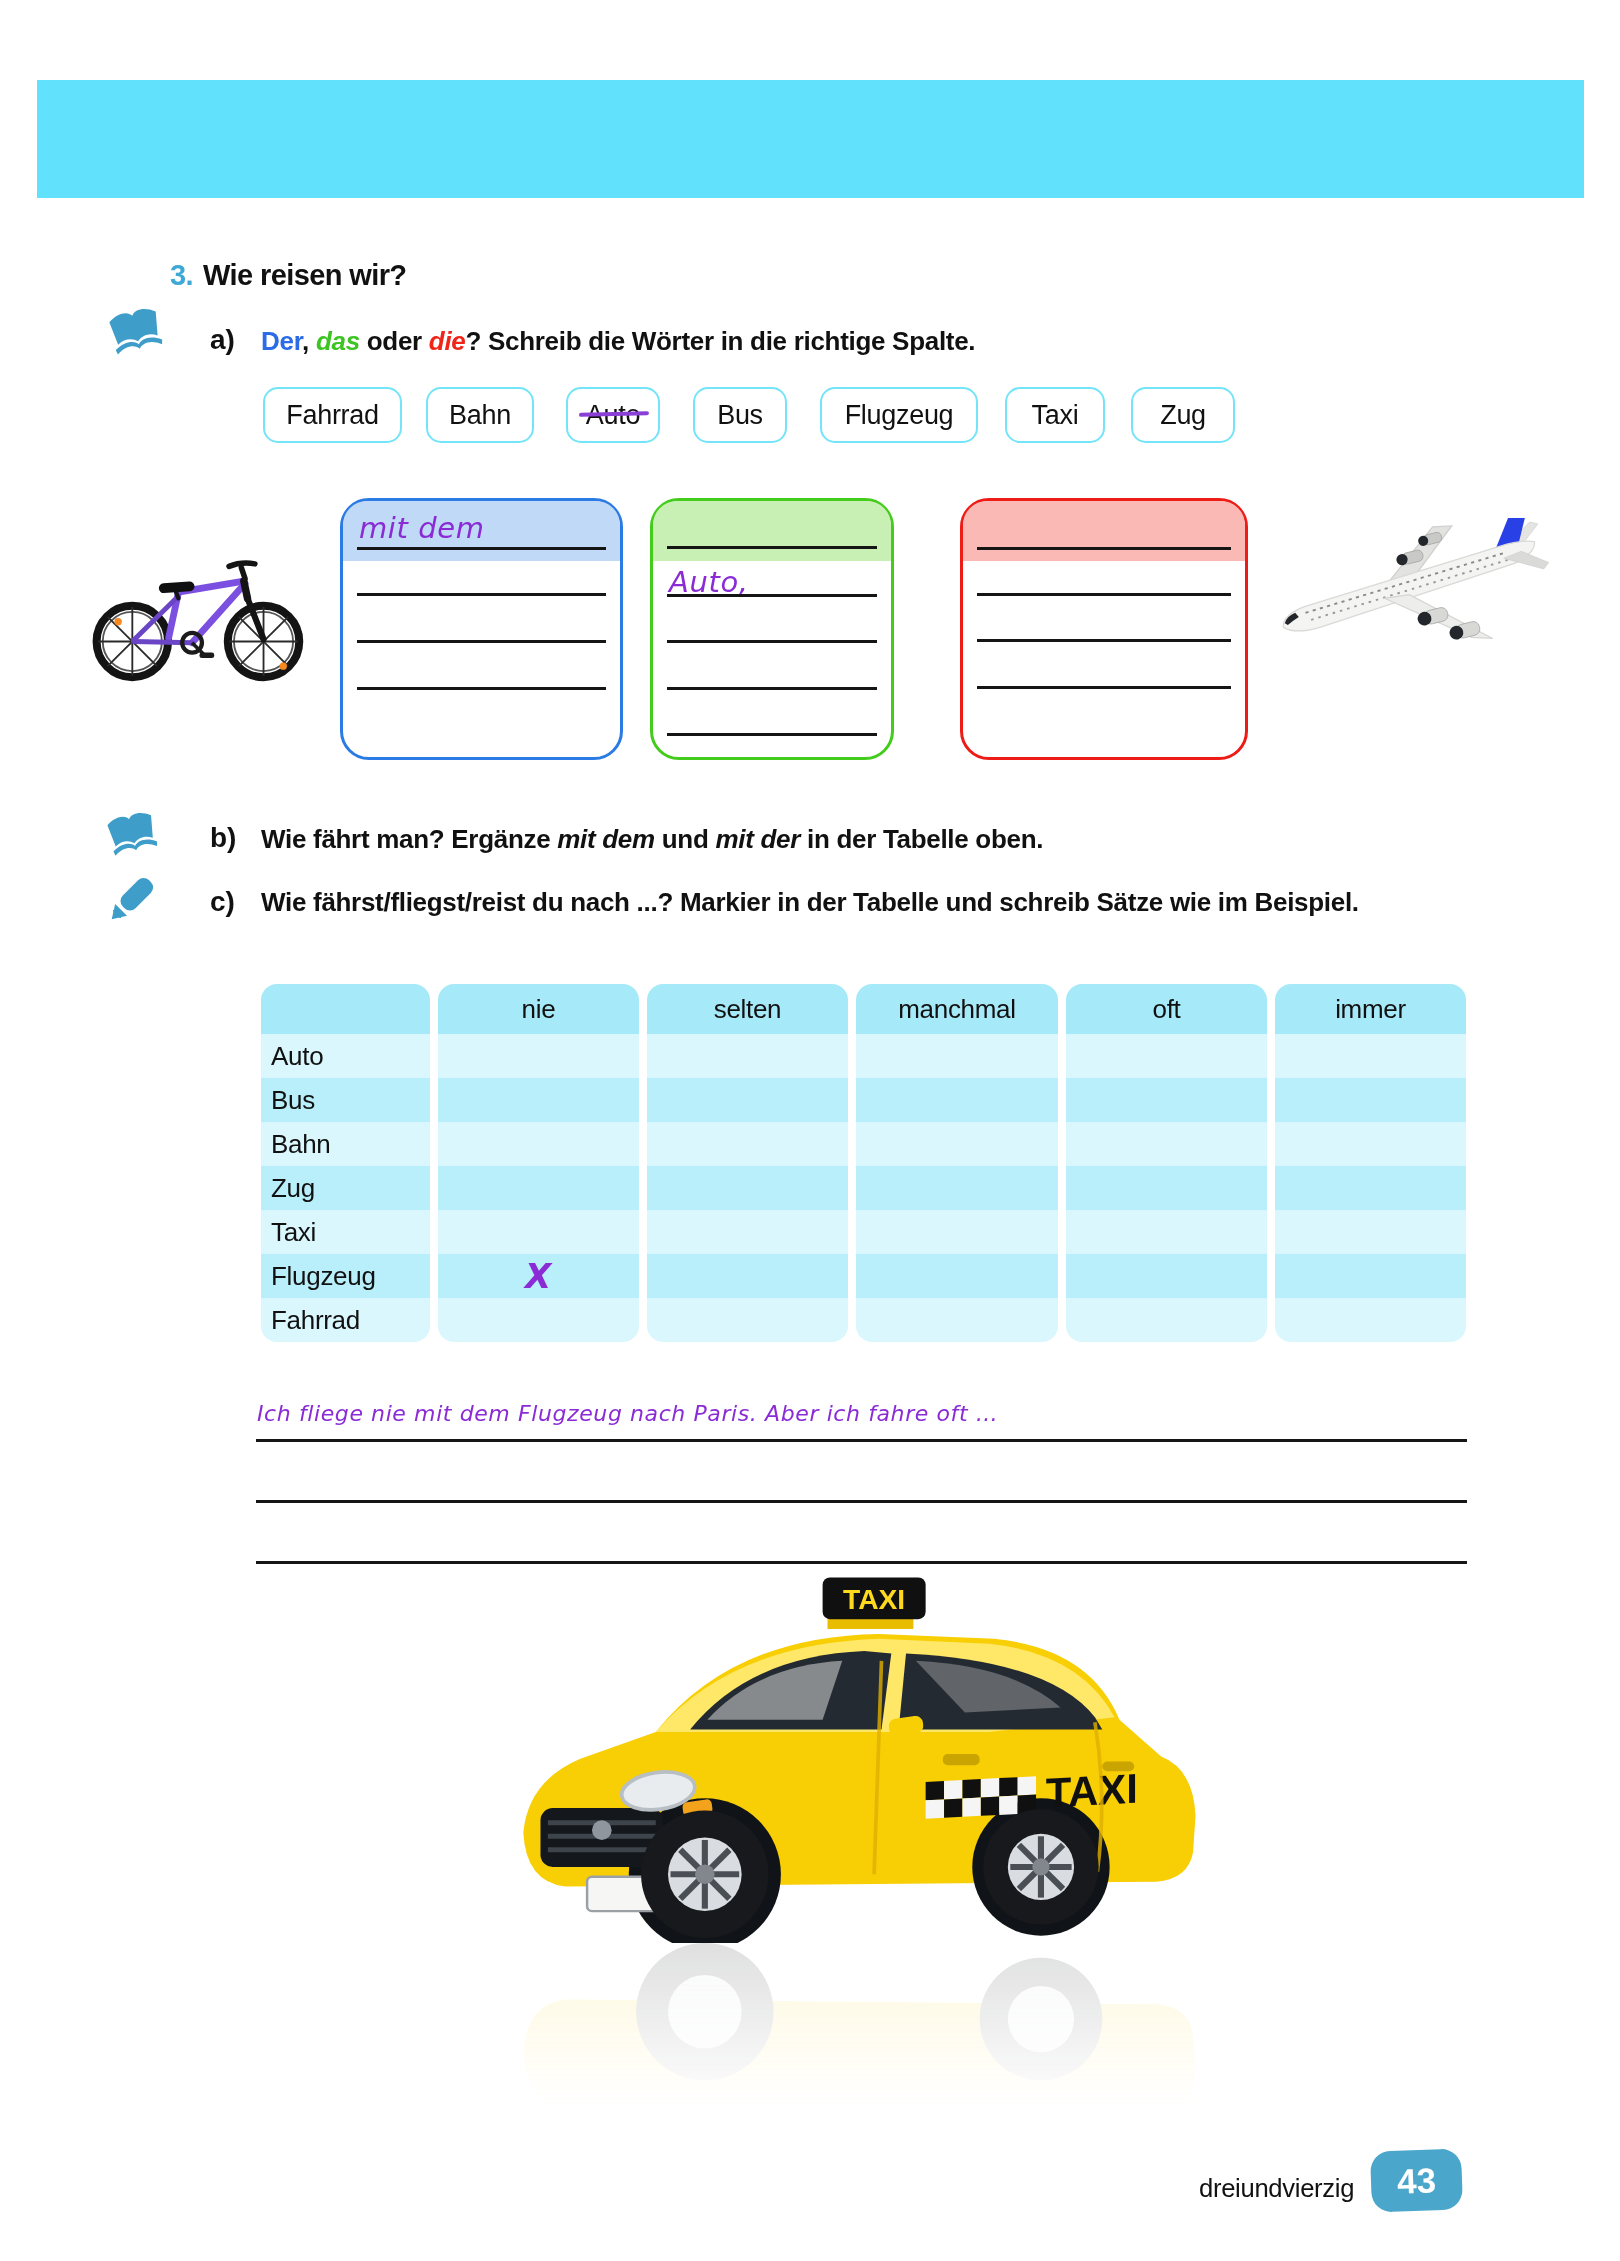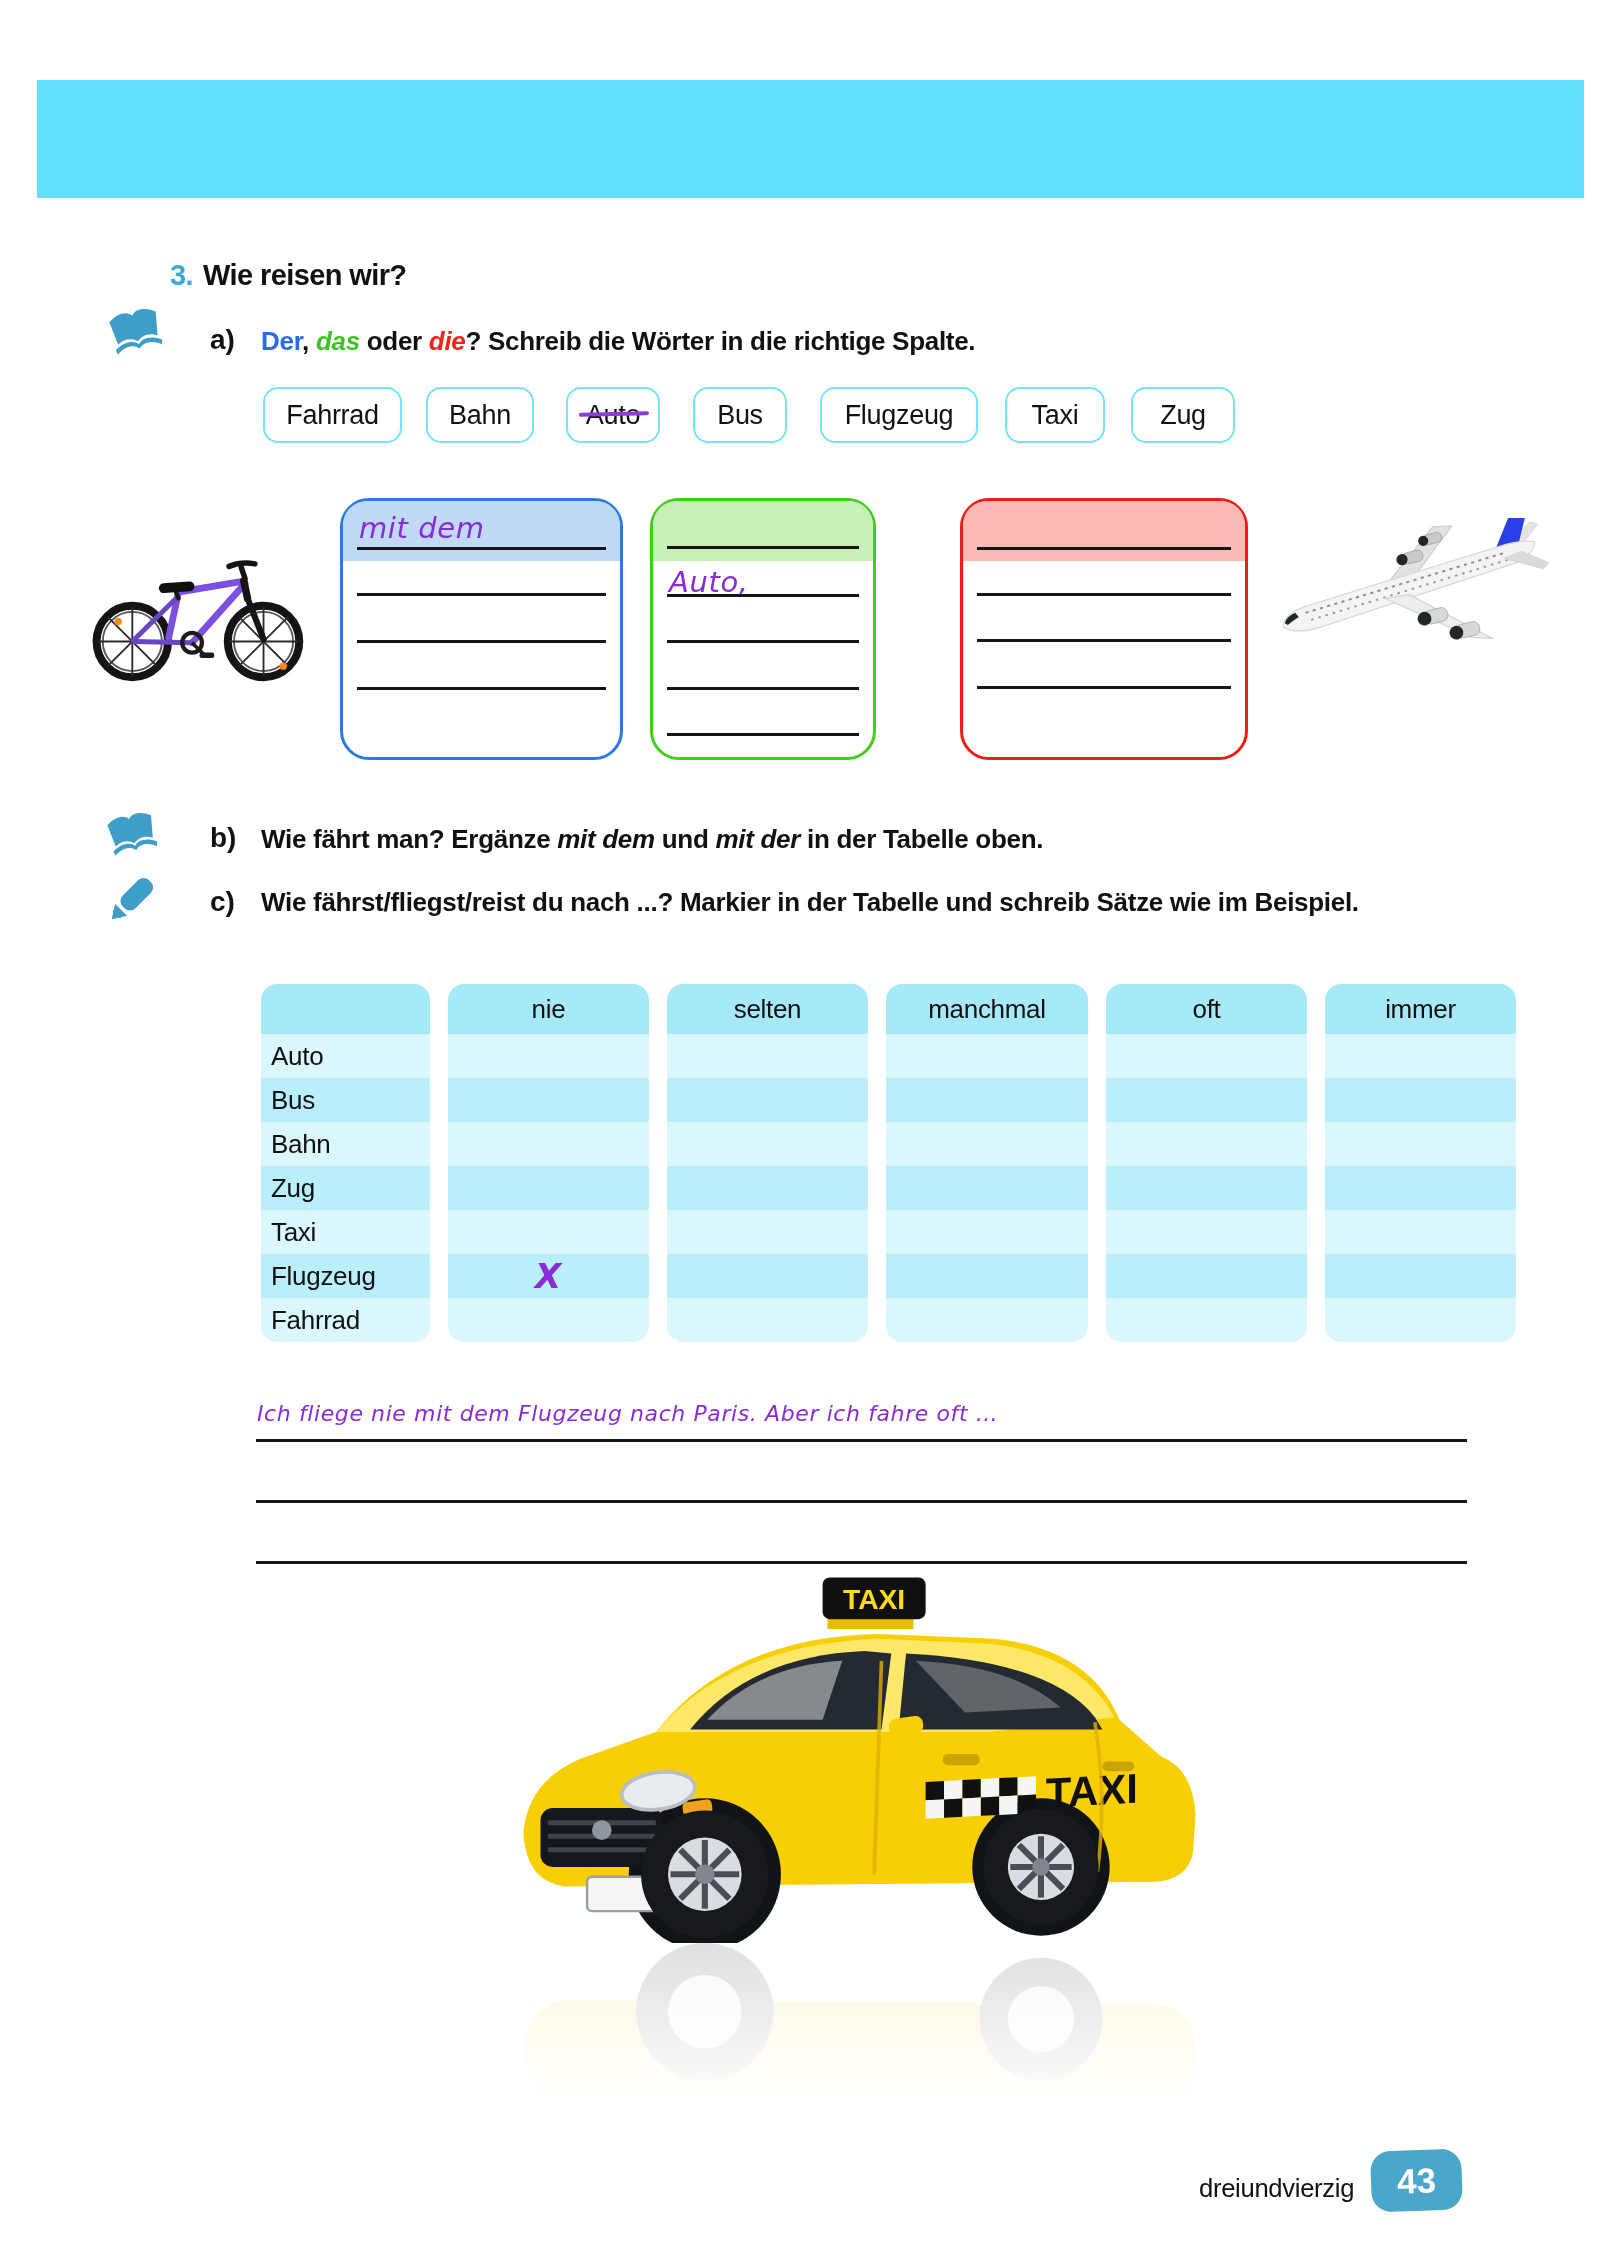--- a/index.html
+++ b/index.html
@@ -22,30 +22,30 @@
 
   .chip{top:387px;height:56px;background:#fff;border:2.5px solid #74E4F8;border-radius:15px;
         display:flex;align-items:center;justify-content:center;font-size:27px;letter-spacing:-0.3px}
   .strike{left:579px;top:412px;width:70px;height:4.4px;background:#8A3FD6;border-radius:2.5px;transform:rotate(-1.5deg)}
 
   .sortbox{top:498px;height:262px;background:#fff;border:3.7px solid;border-radius:29px}
   .sortbox .bhead{position:absolute;left:0;right:0;top:0;height:60px;border-radius:24px 24px 0 0}
   .bline{position:absolute;left:13.7px;right:13.7px;height:2.5px;background:#151515}
   .box-blue{left:340px;width:283px;border-color:#2B7BE4}
   .box-blue .bhead{background:#BFD9F6}
-  .box-green{left:650px;width:226px;border-color:#44CC1C}
+  .box-green{left:650px;width:244px;border-color:#44CC1C}
   .box-green .bhead{background:#C9F0B4}
   .box-red{left:960px;width:288px;border-color:#EE1C17}
   .box-red .bhead{background:#FAB9B5}
 
   .hand{font-family:"DejaVu Sans",sans-serif;font-style:italic;color:#8A2BD6;letter-spacing:0.6px}
   .hand-box{position:absolute;font-size:29px}
 
   .freq{left:261px;top:984px;display:grid;grid-template-columns:169px 201px 201px 202px 201px 191px;
-        grid-template-rows:50px repeat(7,44px);column-gap:18px}
+        grid-template-rows:50px repeat(7,44px);column-gap:8px}
   .ftc{font-size:26px;letter-spacing:-0.3px}
   .ftc.h{background:#A6E9F8;border-radius:16px 16px 0 0;display:flex;align-items:center;justify-content:center}
   .ftc.a{background:#DAF7FE}
   .ftc.b{background:#B9EFFB}
   .ftc.lab{display:flex;align-items:center;padding-left:10px}
   .ftc.bot{border-radius:0 0 16px 16px}
   .xcell{position:relative}
   .xmark{position:absolute;inset:0;display:flex;align-items:center;justify-content:center;
          font-size:34px;font-weight:700}
 

